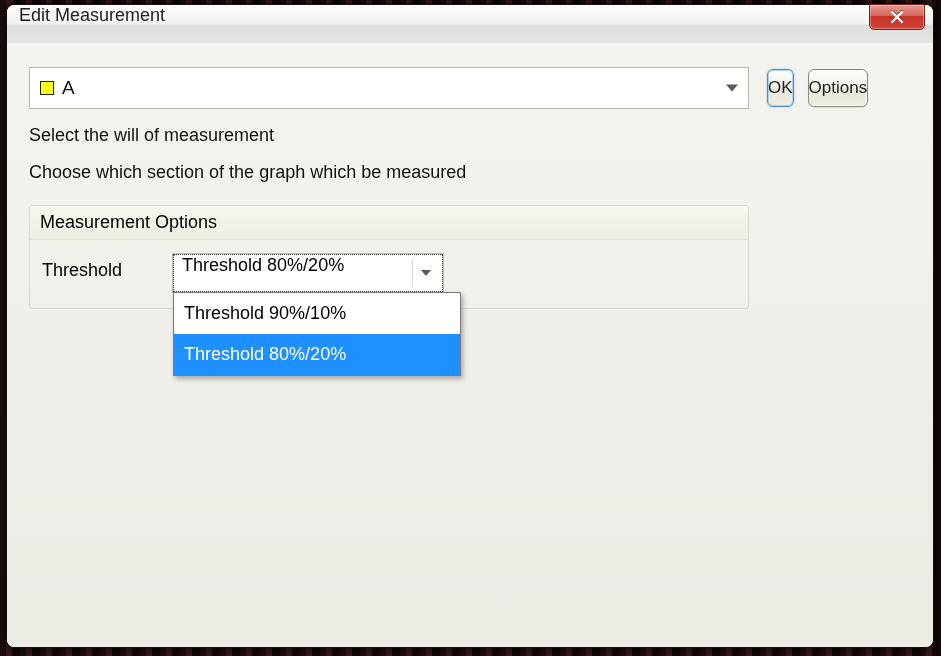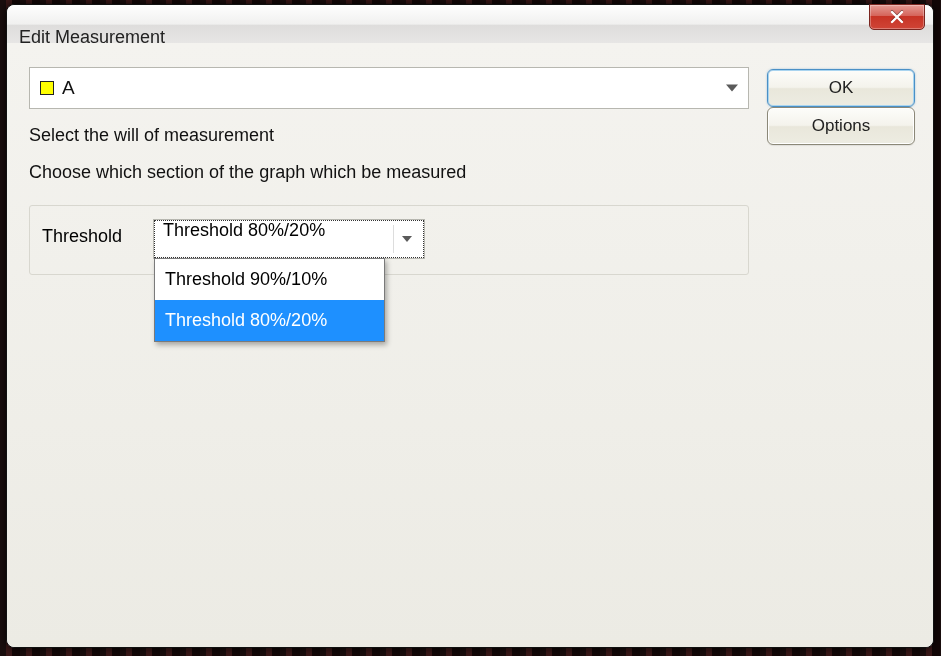--- a/index.html
+++ b/index.html
@@ -26,23 +26,22 @@
       overflow: visible;
       background: #f0f0f0;
     }
     .titlebar {
       height: 44px;
       background: linear-gradient(to bottom,#fefefe 0%,#f0f0ef 45%,#dedddc 46%,#e9e8e7 100%);
       border-bottom: 1px solid #b0b0b0;
       border-top-left-radius: 8px;
       border-top-right-radius: 8px;
       position: relative;
-      display:flex; align-items:flex-end;
+      display:flex; align-items:flex-start;
       padding-left:12px;
-      text-decoration:underline;
     }
     .titlebar .title {
       font-size: 18px; color:#222;
     }
     .close-btn {
       position:absolute;
       right: 8px; top: -1px;
       width: 56px; height: 26px;
       border-bottom-left-radius: 5px;
       border-bottom-right-radius: 5px;
@@ -58,21 +57,21 @@
       position:absolute; left:0; right:0; top:38px; bottom:0;
       background: linear-gradient(to bottom,#f4f3ef, #ecebe4);
       border-bottom-left-radius:8px;
       border-bottom-right-radius:8px;
       padding: 20px 18px 18px 22px;
       display:flex;
       gap: 18px;
       overflow: visible;
     }
     .left-col { flex: 1; overflow:visible; }
-    .right-col { width: 148px; display:flex; flex-direction:column; padding-top:6px;}
+    .right-col { width: 148px; display:flex; flex-direction:row; gap:14px; padding-top:6px;}
 
     .push-btn {
       height: 38px;
       border-radius: 6px;
       border:1px solid #8b8878;
       background: linear-gradient(to bottom,#fdfdfa 0%, #f4f3ec 48%, #e9e7db 52%, #edecE2 100%);
       box-shadow: inset 0 0 0 1px #fff, 0 1px 1px rgba(0,0,0,0.08);
       font-size:17px; color:#222;
       display:flex; align-items:center; justify-content:center;
       cursor:pointer;
@@ -110,46 +109,47 @@
       position:relative;
     }
     .group-header {
       background: linear-gradient(to bottom,#f7f6ef,#eeedE3);
       border-bottom:1px solid #e2e1d8;
       padding:6px 10px;
       font-size:18px;
     }
     .group-body {
       padding:14px 12px 16px 12px;
-      display:flex; align-items:flex-start; gap:32px;
+      display:flex; align-items:flex-start; gap:19px;
       overflow:visible; position:relative;
     }
     .thr-lab { font-size:18px; padding-top:6px;}
     .small-combo {
       border:1px dotted #333;
       outline:1px solid #b7b7b0;
       height:38px; width:270px;
       background:#fff;
-      display:flex; align-items:flex-end;
-      padding:16px 8px;
+      display:flex; align-items:flex-start;
+      padding:0 8px;
       position:relative;
       cursor:pointer;
+      margin-left:32px;
     }
     .small-combo .val { font-size:18px; }
     .small-combo .arrow-box {
       position:absolute; right:4px; top:4px; bottom:4px; width:26px;
       border-left:1px solid #ddd;
       display:flex; align-items:center; justify-content:center;
     }
     .small-combo .arrow-box .tri {
       width:0;height:0;border-left:5px solid transparent;border-right:5px solid transparent;border-top:6px solid #5a5a5a;
     }
     .dropdown {
       position:absolute; top:37px; left:-1px;
-      width:231px;
+      width:288px;
       border:1px solid #7a7a7a;
       background:#fff;
       box-shadow: 2px 3px 5px rgba(0,0,0,0.3);
       z-index:50;
     }
     .dropdown .opt {
       padding:10px 10px;
       font-size:18px;
       cursor:pointer;
     }
@@ -182,20 +182,21 @@
         <span class="arrow"></span>
       </div>
 
       <div class="spacer"></div>
       <div class="field-label">Select the will of measurement</div>
 
       <div class="spacer"></div>
       <div class="field-label">Choose which section of the graph which be measured</div>
 
       <div class="group">
+        <div class="group-header">Measurement Options</div>
         <div class="group-body">
           <div class="thr-lab">Threshold</div>
           <div style="position:relative; overflow:visible;">
             <div class="small-combo">
               <span class="val">Threshold 80%/20%</span>
               <span class="arrow-box">
                   <span class="tri"></span>
                 </span>
               <div class="dropdown">
                 <div class="opt">Threshold 90%/10%</div>

